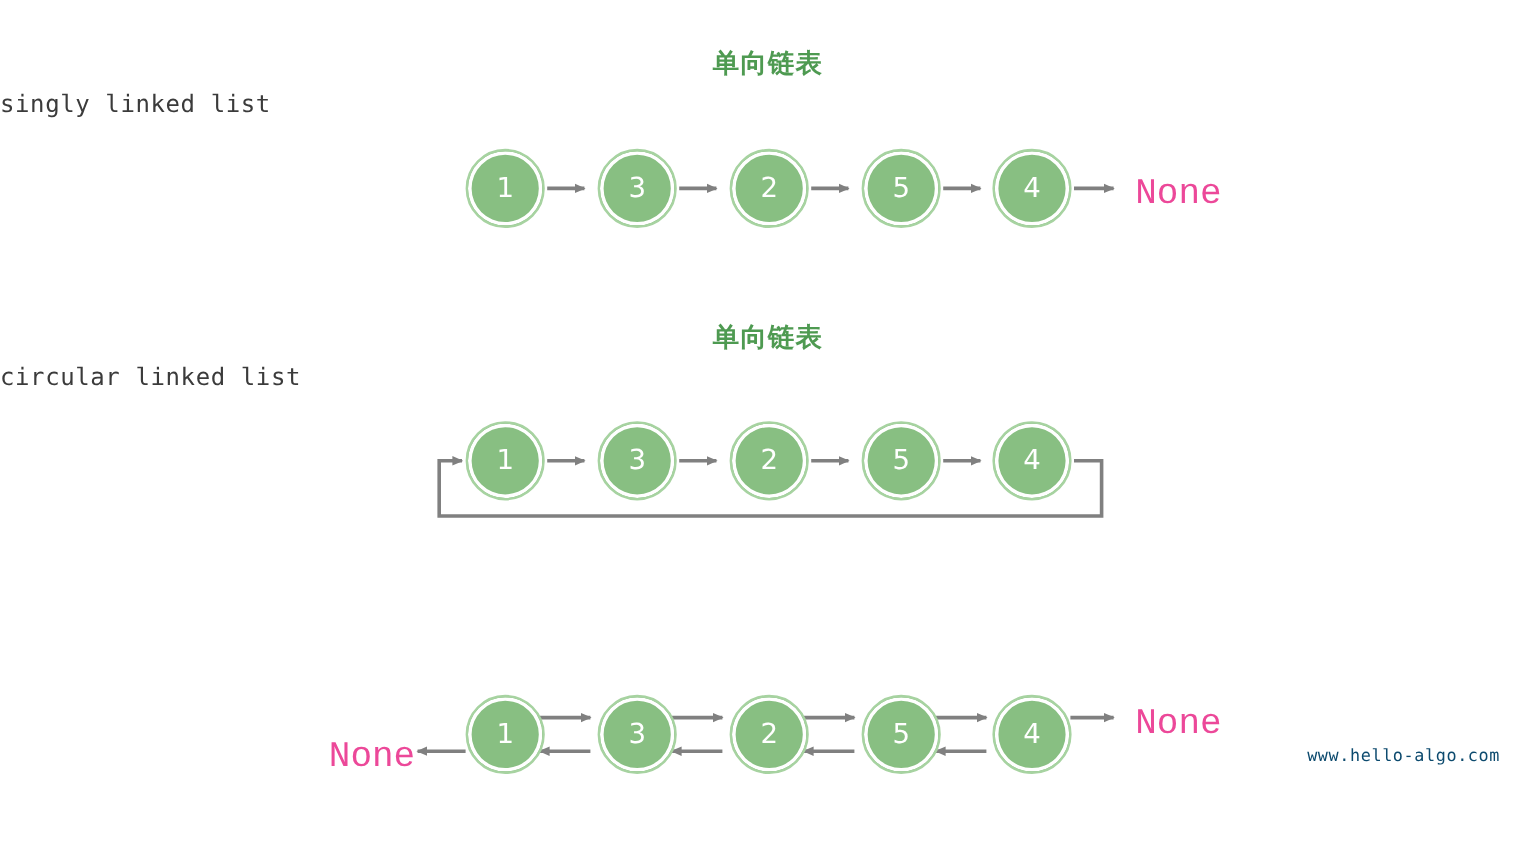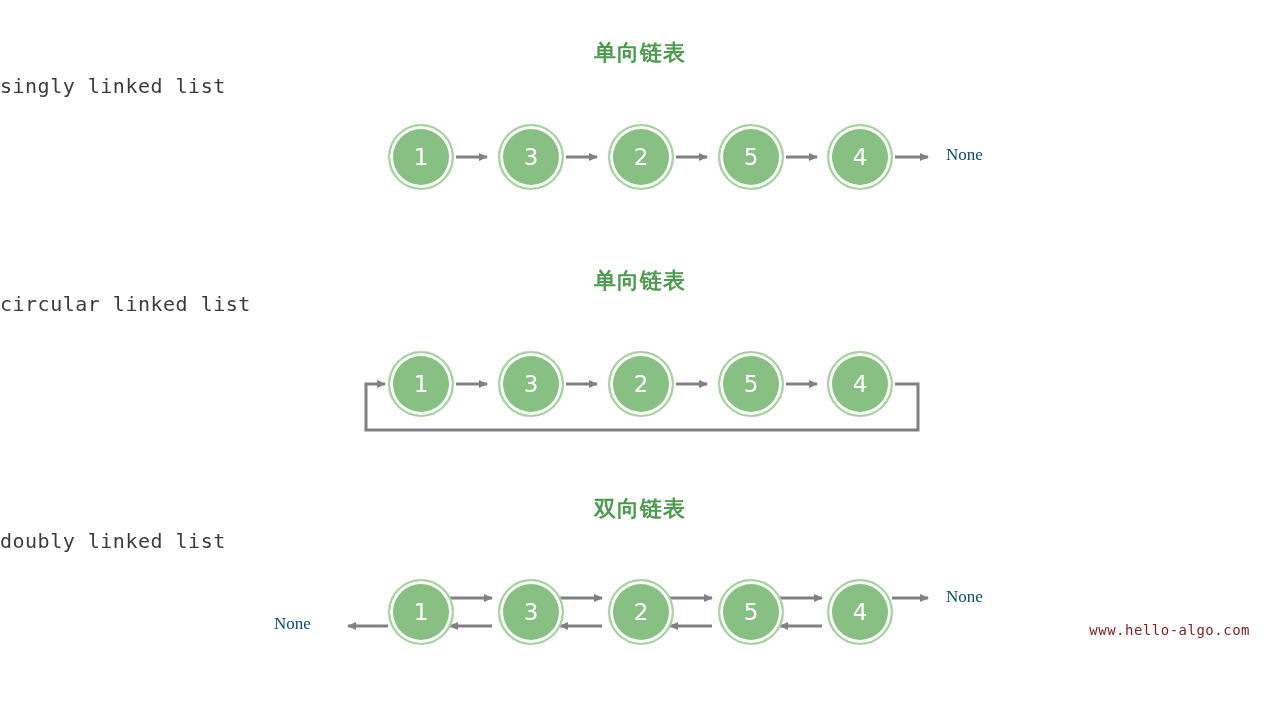--- a/index.html
+++ b/index.html
@@ -59,23 +59,23 @@
     color: #ffffff;
     font-family: "DejaVu Sans", sans-serif;
     font-size: 23px;
     line-height: 1;
     z-index: 3;
   }
 
   
   .none-label {
     position: absolute;
-    font-family: Liberation Serif, serif;
-    font-size: 17px;
-    color: #0c4a6e;
+    font-family: Liberation Mono, monospace;
+    font-size: 30px;
+    color: #ec4899;
     white-space: nowrap;
     z-index: 2;
   }
 
   
   .arrows {
     position: absolute;
     left: 0;
     top: 0;
     width: 1280px;
@@ -84,21 +84,21 @@
     pointer-events: none;
   }
 
   
   .watermark {
     position: absolute;
     right: 30px;
     bottom: 18px;
     font-family: "DejaVu Sans Mono", monospace;
     font-size: 14px;
-    color: #7f1d1d;
+    color: #0c4a6e;
     letter-spacing: 0.5px;
   }
 </style>
 </head>
 <body>
 
 <div id="stage">
 
   <svg class="arrows" viewBox="0 0 1280 720" width="1280" height="720">
     <defs>
@@ -148,30 +148,28 @@
 
   <div class="node" style="left:388px; top:124px;">1</div>
   <div class="node" style="left:498px; top:124px;">3</div>
   <div class="node" style="left:608px; top:124px;">2</div>
   <div class="node" style="left:718px; top:124px;">5</div>
   <div class="node" style="left:827px; top:124px;">4</div>
 
   <div class="none-label" style="left:946px; top:145px;">None</div>
 
   <div class="section-title" style="top:266px;">单向链表</div>
-  <div class="section-subtitle" style="top:292px;">circular linked list</div>
+  <div class="section-subtitle" style="top:302px;">circular linked list</div>
 
   <div class="node" style="left:388px; top:351px;">1</div>
   <div class="node" style="left:498px; top:351px;">3</div>
   <div class="node" style="left:608px; top:351px;">2</div>
   <div class="node" style="left:718px; top:351px;">5</div>
   <div class="node" style="left:827px; top:351px;">4</div>
 
-  <div class="section-title" style="top:494px;">双向链表</div>
-  <div class="section-subtitle" style="top:529px;">doubly linked list</div>
 
   <div class="node" style="left:388px; top:579px;">1</div>
   <div class="node" style="left:498px; top:579px;">3</div>
   <div class="node" style="left:608px; top:579px;">2</div>
   <div class="node" style="left:718px; top:579px;">5</div>
   <div class="node" style="left:827px; top:579px;">4</div>
 
   <div class="none-label" style="left:946px; top:587px;">None</div>
   <div class="none-label" style="left:274px; top:614px;">None</div>
 

